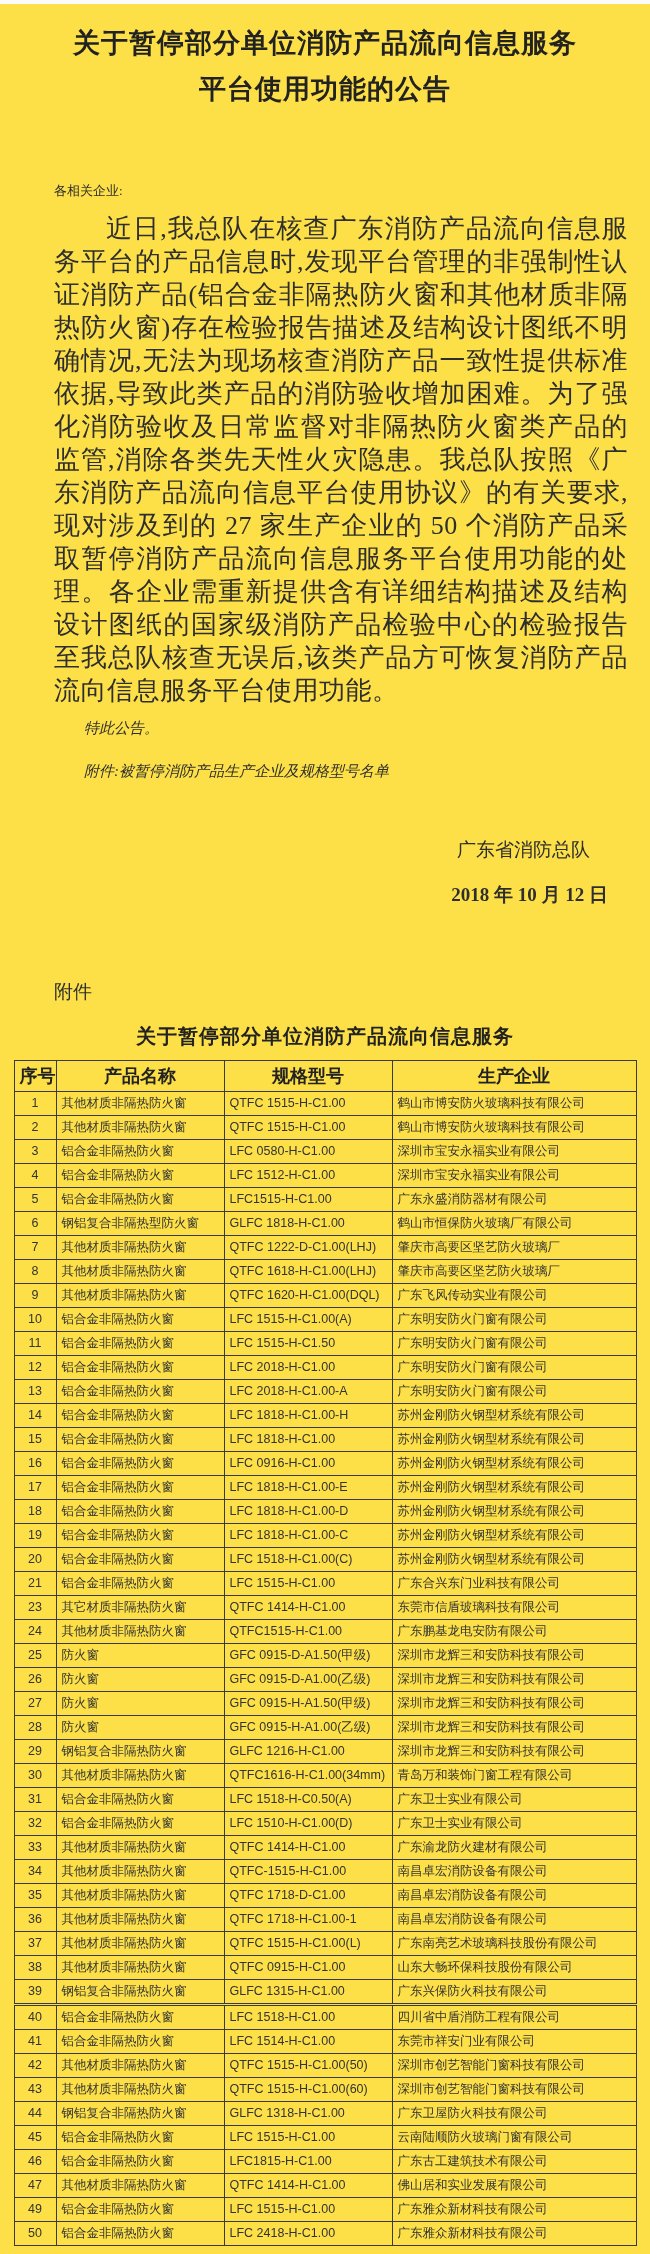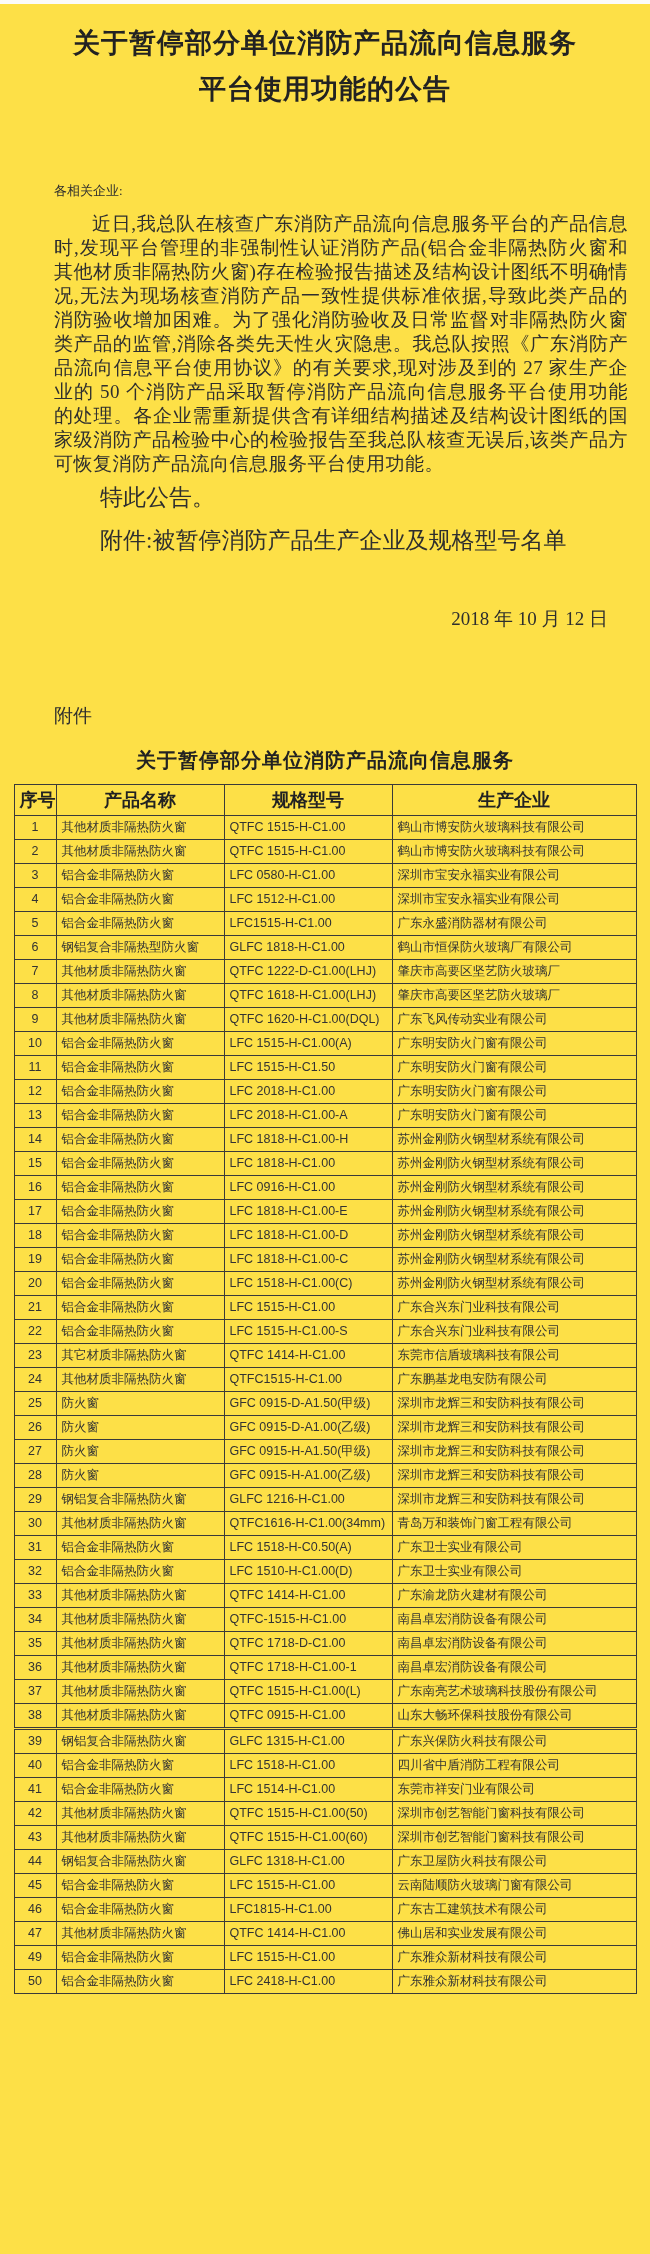--- a/index.html
+++ b/index.html
@@ -28,39 +28,40 @@
     letter-spacing: 1px;
     color: #222;
   }
   .salutation {
     margin: 56px 22px 0 54px;
     font-size: 13px;
     line-height: 43px;
   }
   .body-paragraph {
     margin: 0 22px 0 54px;
-    font-size: 19px;
-    line-height: 24px;
+    font-size: 26px;
+    line-height: 33px;
     text-align: justify;
     text-indent: 2em;
     letter-spacing: 0.5px;
   }
   .inline-line {
     margin: 0 22px 0 54px;
-    font-size: 23px;
+    font-size: 15px;
     line-height: 43px;
     text-indent: 2em;
+    font-style: italic;
   }
   .sign-block {
     margin: 34px 60px 0 0;
     text-align: right;
     font-size: 19px;
     line-height: 45px;
   }
-  .sign-block .sign-date { margin-right: -18px; }
+  .sign-block .sign-date { margin-right: -18px; font-weight: bold; }
   
   .attachment-label {
     margin: 60px 0 0 54px;
     font-size: 19px;
     line-height: 30px;
   }
   .attachment-table-title {
     margin: 16px 0 0 0;
     text-align: center;
     font-size: 20px;
@@ -116,20 +117,21 @@
 
   <div class="salutation">各相关企业:</div>
 
   <div class="body-paragraph">近日,我总队在核查广东消防产品流向信息服务平台的产品信息时,发现平台管理的非强制性认证消防产品(铝合金非隔热防火窗和其他材质非隔热防火窗)存在检验报告描述及结构设计图纸不明确情况,无法为现场核查消防产品一致性提供标准依据,导致此类产品的消防验收增加困难。为了强化消防验收及日常监督对非隔热防火窗类产品的监管,消除各类先天性火灾隐患。我总队按照《广东消防产品流向信息平台使用协议》的有关要求,现对涉及到的 27 家生产企业的 50 个消防产品采取暂停消防产品流向信息服务平台使用功能的处理。各企业需重新提供含有详细结构描述及结构设计图纸的国家级消防产品检验中心的检验报告至我总队核查无误后,该类产品方可恢复消防产品流向信息服务平台使用功能。</div>
 
   <div class="inline-line">特此公告。</div>
 
   <div class="inline-line">附件:被暂停消防产品生产企业及规格型号名单</div>
 
   <div class="sign-block">
+    <div>广东省消防总队</div>
     <div class="sign-date">2018 年 10 月 12 日</div>
   </div>
 
   <div class="attachment-label">附件</div>
 
   <div class="attachment-table-title">关于暂停部分单位消防产品流向信息服务</div>
 
   <table class="suspend-table">
     <colgroup>
       <col class="c-seq">
@@ -266,26 +268,20 @@
           <td>LFC 1518-H-C1.00(C)</td>
           <td>苏州金刚防火钢型材系统有限公司</td>
         </tr>
         <tr>
           <td>21</td>
           <td>铝合金非隔热防火窗</td>
           <td>LFC 1515-H-C1.00</td>
           <td>广东合兴东门业科技有限公司</td>
         </tr>
         <tr>
-          <td>22</td>
-          <td>铝合金非隔热防火窗</td>
-          <td>LFC 1515-H-C1.00-S</td>
-          <td>广东合兴东门业科技有限公司</td>
-        </tr>
-        <tr>
           <td>23</td>
           <td>其它材质非隔热防火窗</td>
           <td>QTFC 1414-H-C1.00</td>
           <td>东莞市信盾玻璃科技有限公司</td>
         </tr>
         <tr>
           <td>24</td>
           <td>其他材质非隔热防火窗</td>
           <td>QTFC1515-H-C1.00</td>
           <td>广东鹏基龙电安防有限公司</td>

